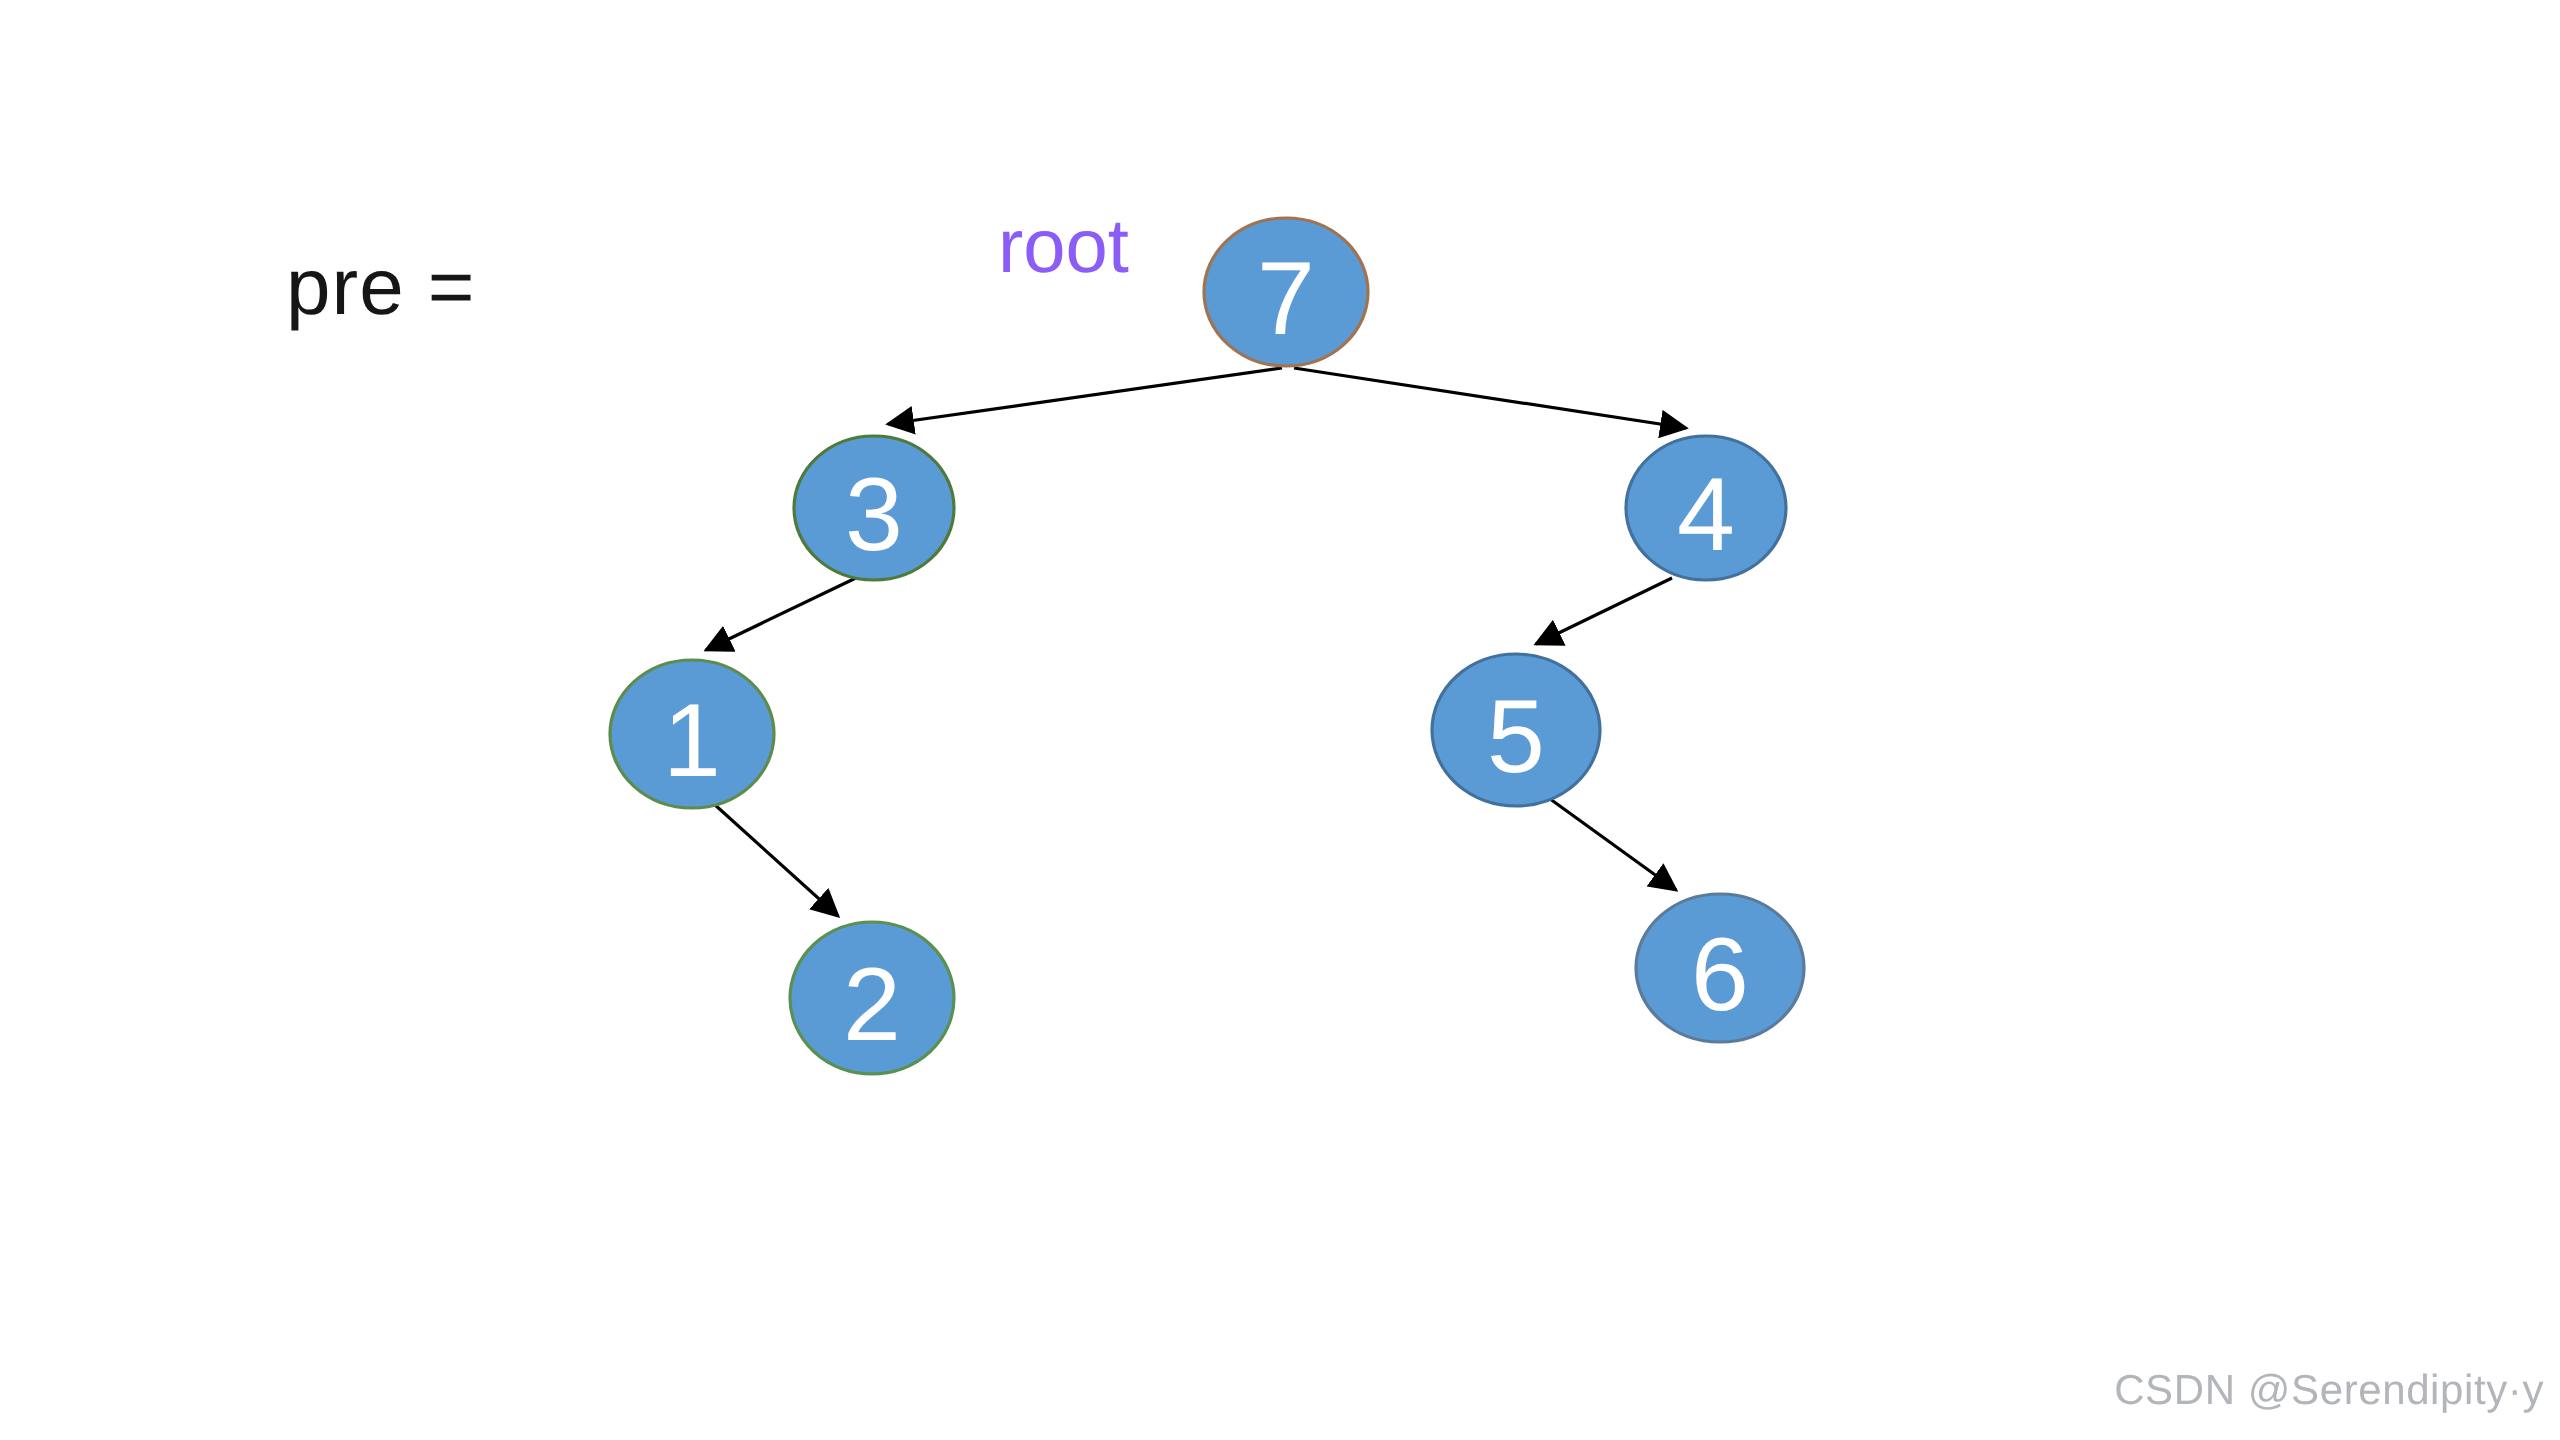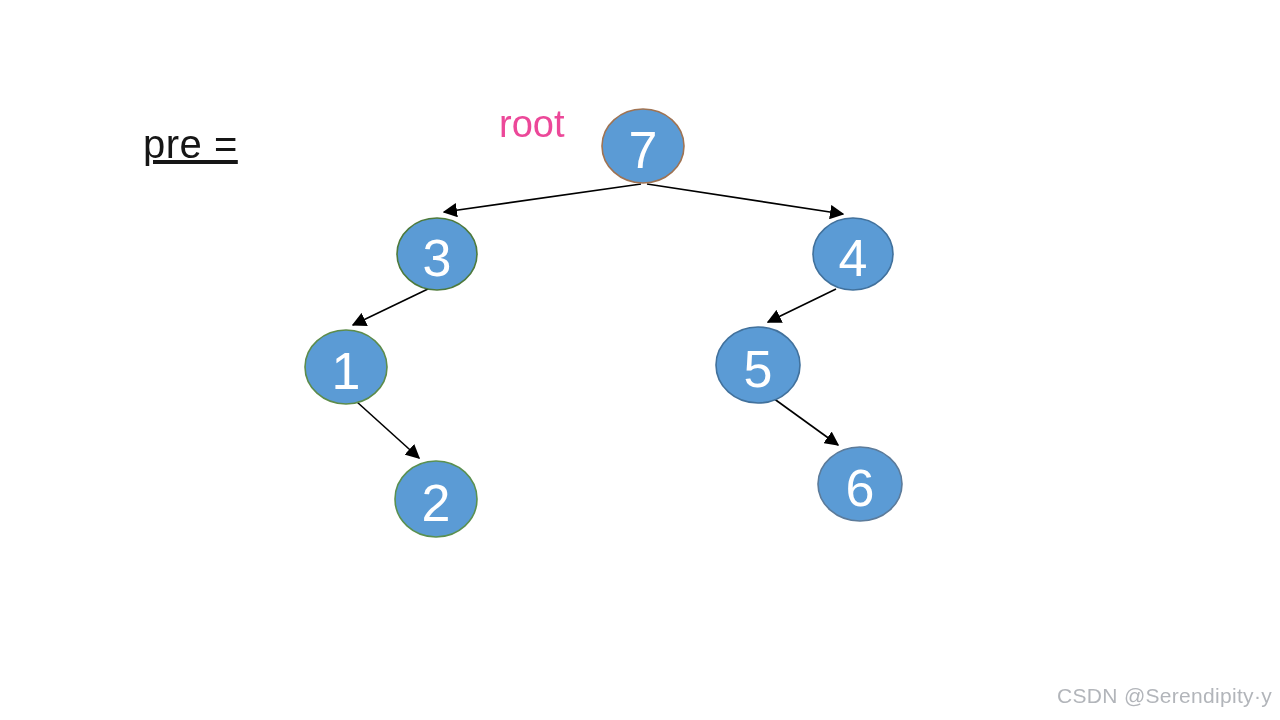--- a/index.html
+++ b/index.html
@@ -16,28 +16,27 @@
     overflow: hidden;
   }
   .pre-label {
     position: absolute;
     left: 143px;
     top: 122px;
     font-size: 40px;
     color: #161616;
     letter-spacing: 0.5px;
     white-space: pre;
-    text-decoration: underline;
   }
   .root-label {
     position: absolute;
     left: 499px;
     top: 103px;
     font-size: 38px;
-    color: #ec4899;
+    color: #8b5cf6;
   }
   .tree-svg {
     position: absolute;
     left: 0;
     top: 0;
   }
   .node-label-text {
     fill: #ffffff;
     font-family: "Liberation Sans", sans-serif;
     font-size: 52px;

